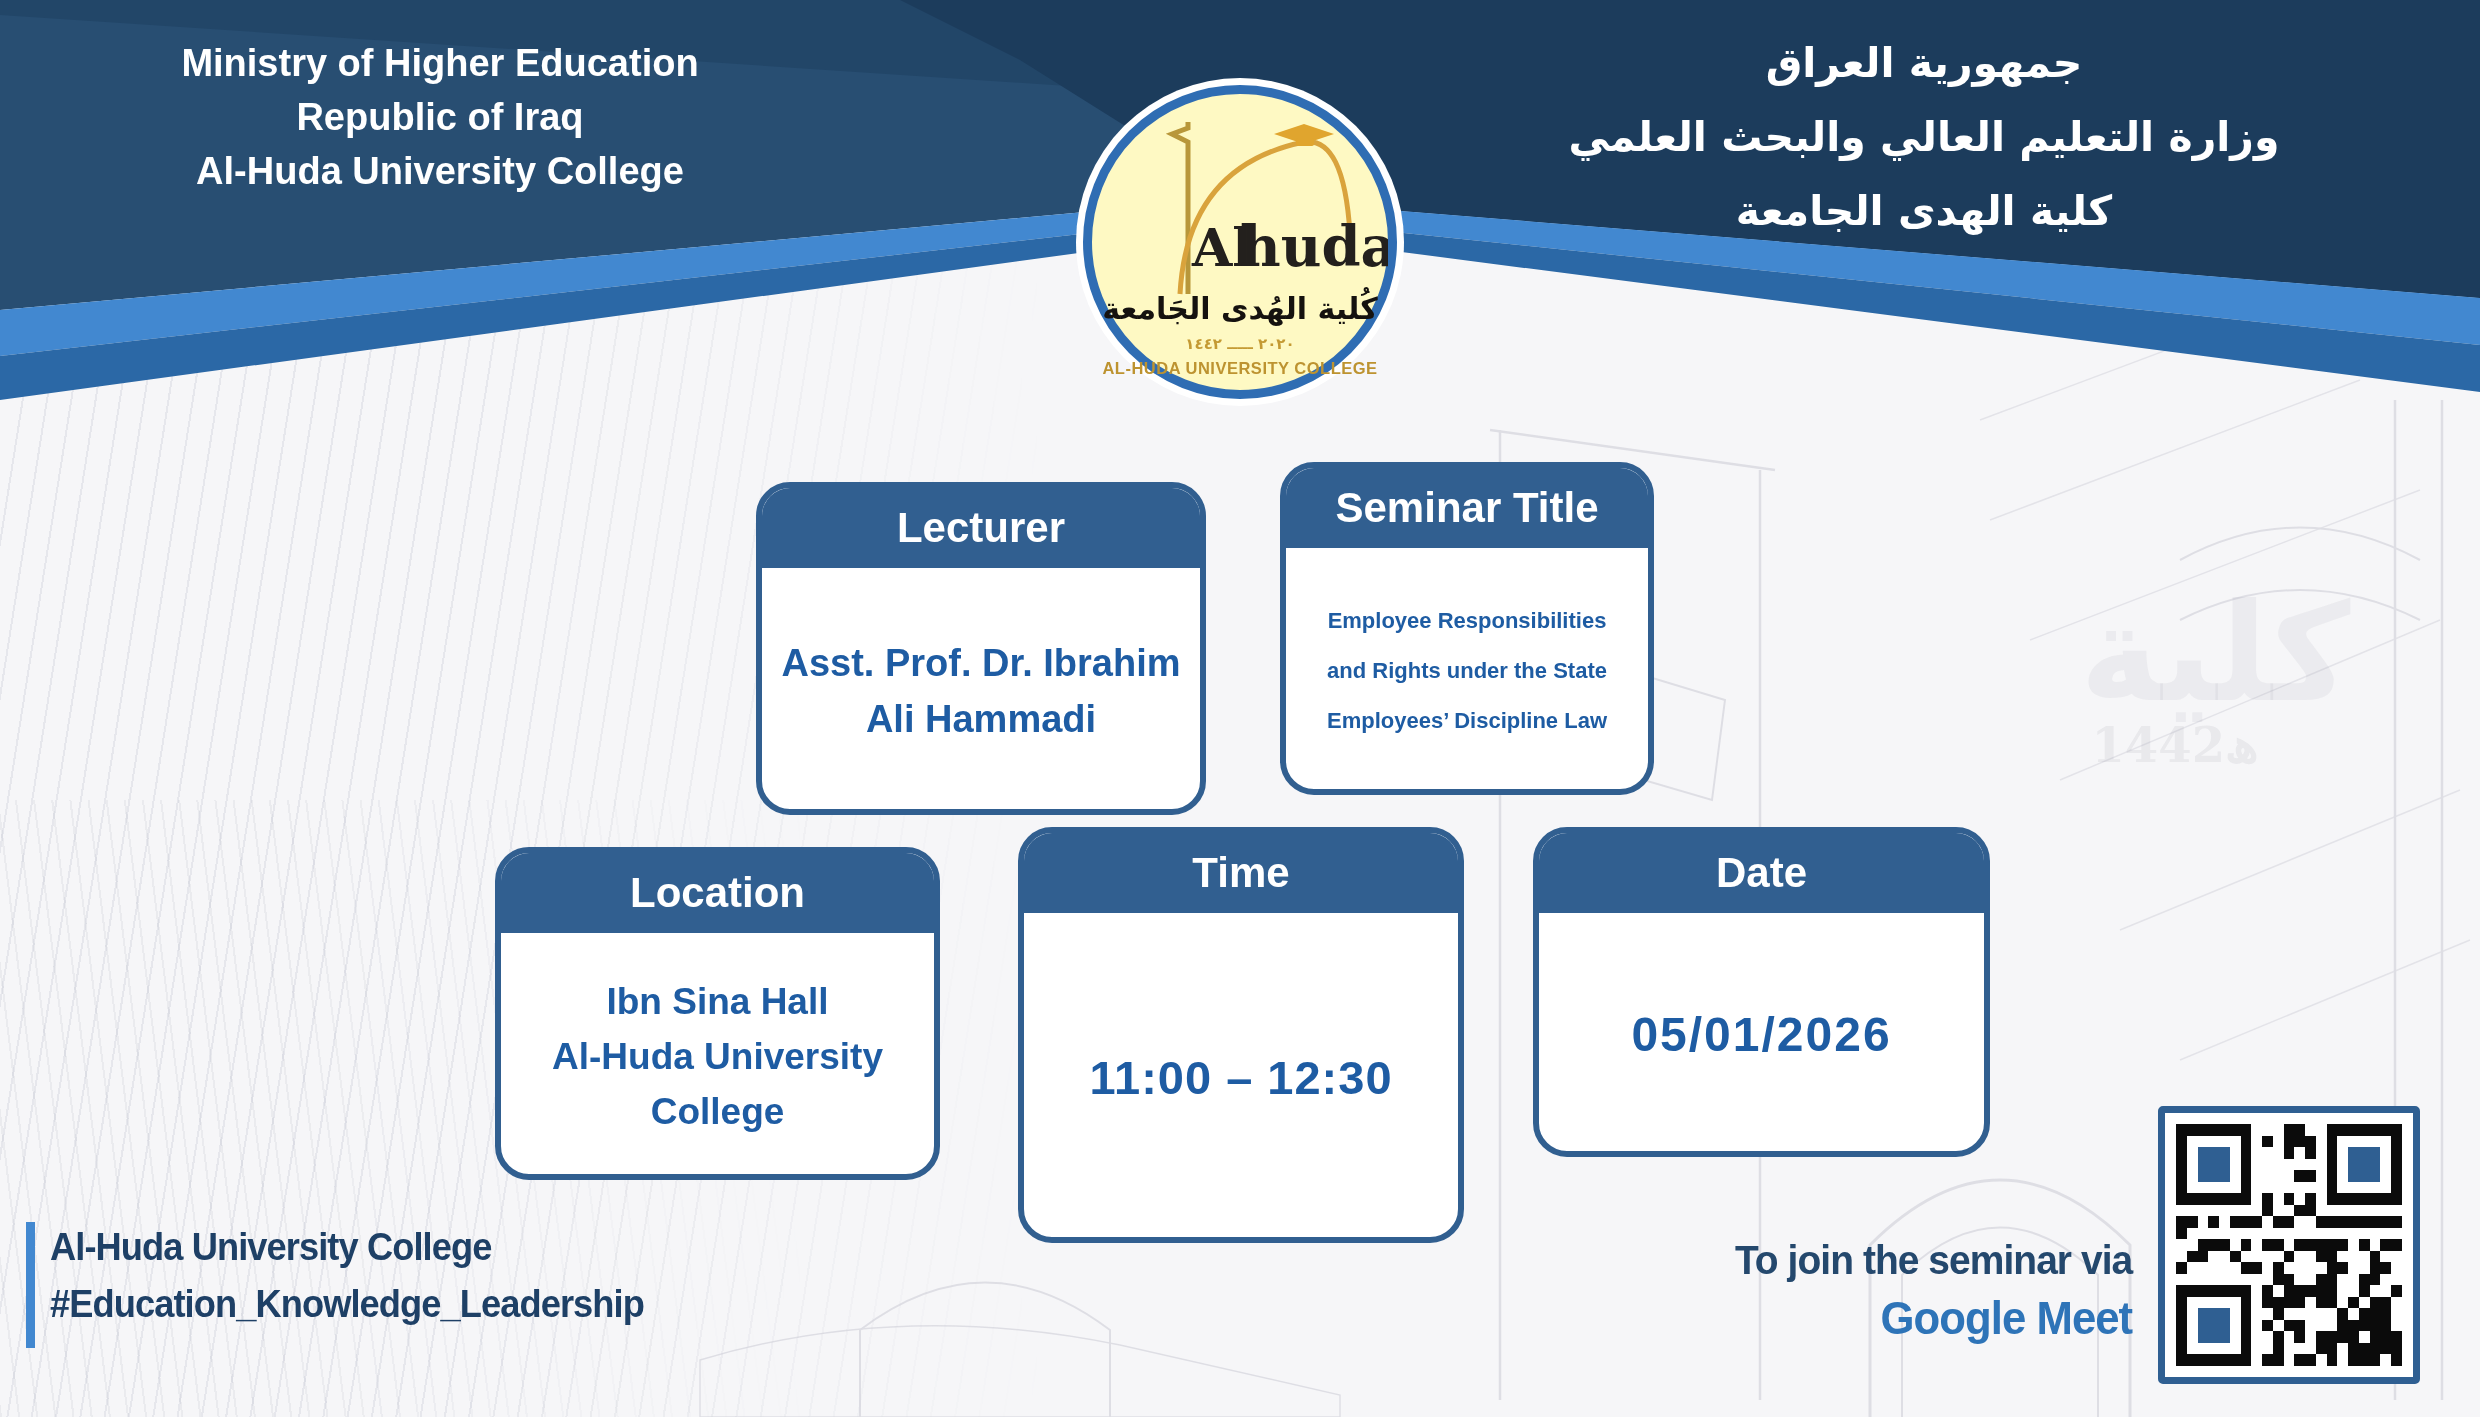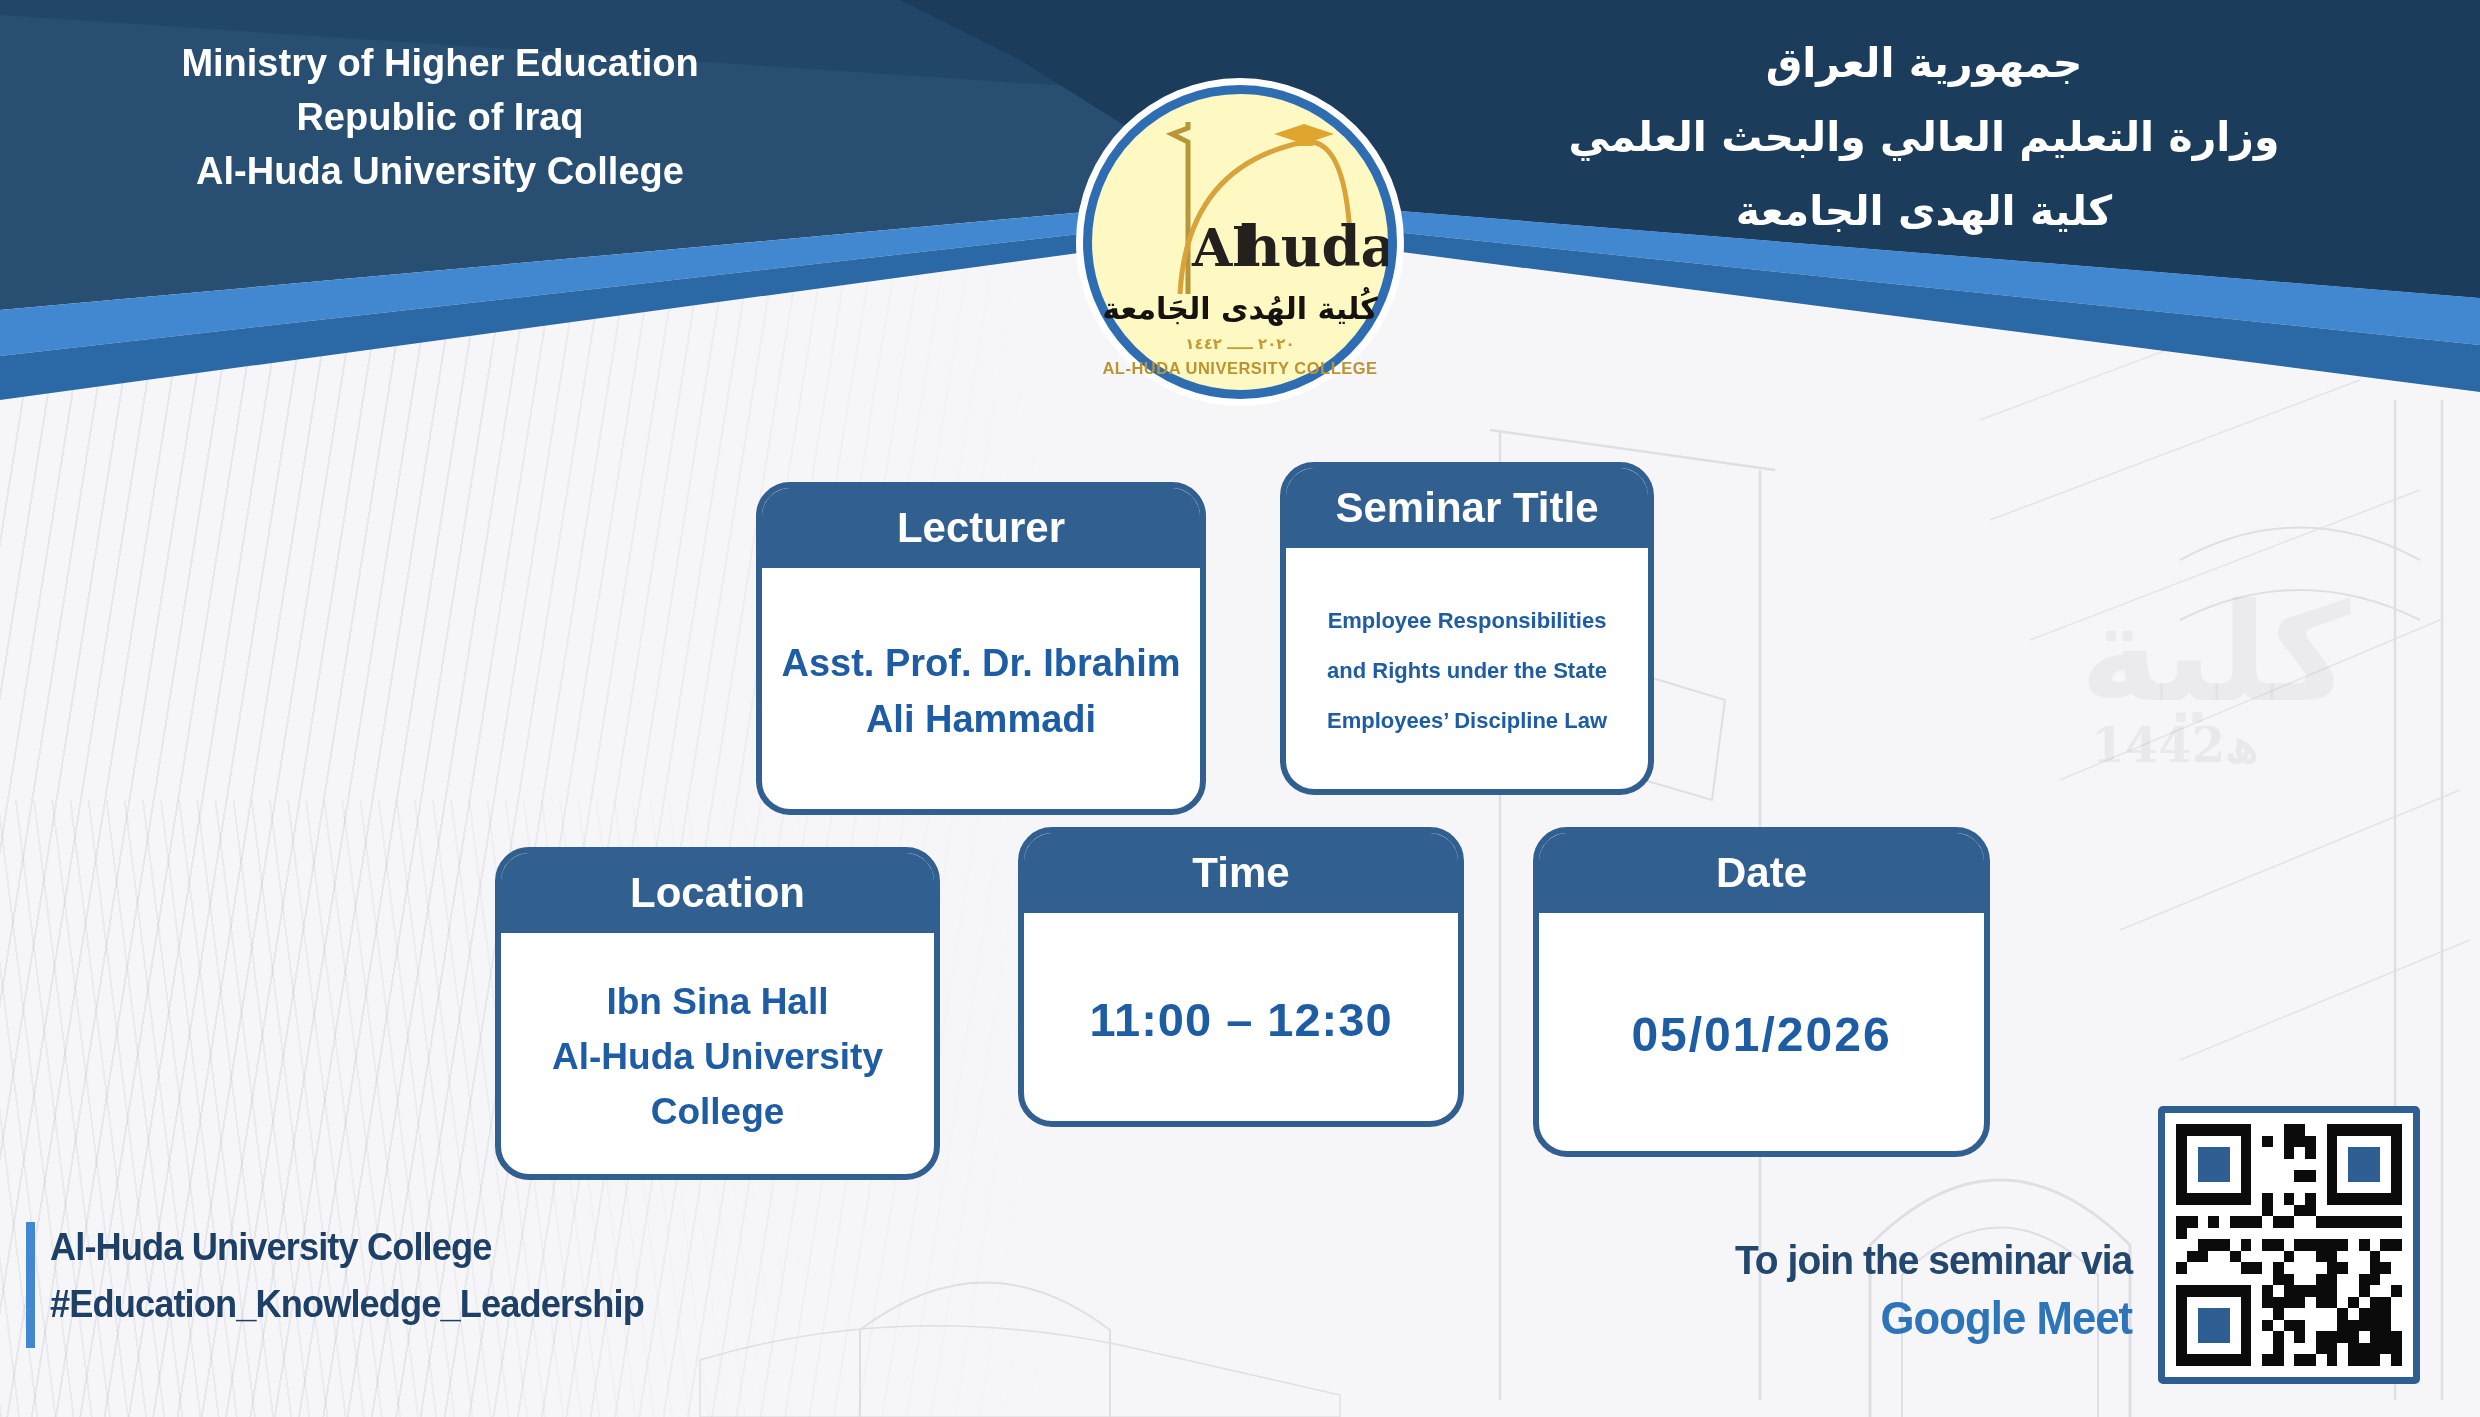--- a/index.html
+++ b/index.html
@@ -40,21 +40,21 @@
   .card{position:absolute; background:#fff; border:6px solid #315f90; border-radius:34px;
     overflow:hidden; box-sizing:border-box; z-index:3; display:flex; flex-direction:column;}
   .card-header{background:#315f90; height:80px; flex:0 0 auto; display:flex;
     align-items:center; justify-content:center; border-bottom:5px solid #fff;}
   .card-title{color:#fff; font-size:42px; font-weight:bold;}
   .card-body{flex:1 1 auto; display:flex; flex-direction:column; align-items:center;
     justify-content:center; text-align:center; color:#1e5ca3; font-weight:bold; padding:4px 18px;}
   .card-lecturer{left:756px; top:482px; width:450px; height:333px;}
   .card-seminar {left:1280px; top:462px; width:374px; height:333px;}
   .card-location{left:495px; top:827px; width:445px; height:333px;margin-top:20px;}
-  .card-time    {left:1018px; top:827px; width:446px; height:300px;}
+  .card-time    {left:1018px; top:827px; width:446px; height:416px;}
   .card-date    {left:1533px; top:827px; width:457px; height:330px;}
   .card-lecturer .card-body{font-size:38px; line-height:56px;}
   .card-seminar  .card-body{font-size:22px; line-height:50px; padding:4px 8px;}
   .card-location .card-body{font-size:37px; line-height:55px;}
   .card-time     .card-body{font-size:47px; letter-spacing:1px;}
   .card-date     .card-body{font-size:48px; letter-spacing:2px;}
   
   .accent-bar{position:absolute; left:26px; top:1222px; width:9px; height:126px;
     background:#4288d0; z-index:3;}
   .footer-left{position:absolute; left:50px; top:1218px; z-index:3;

